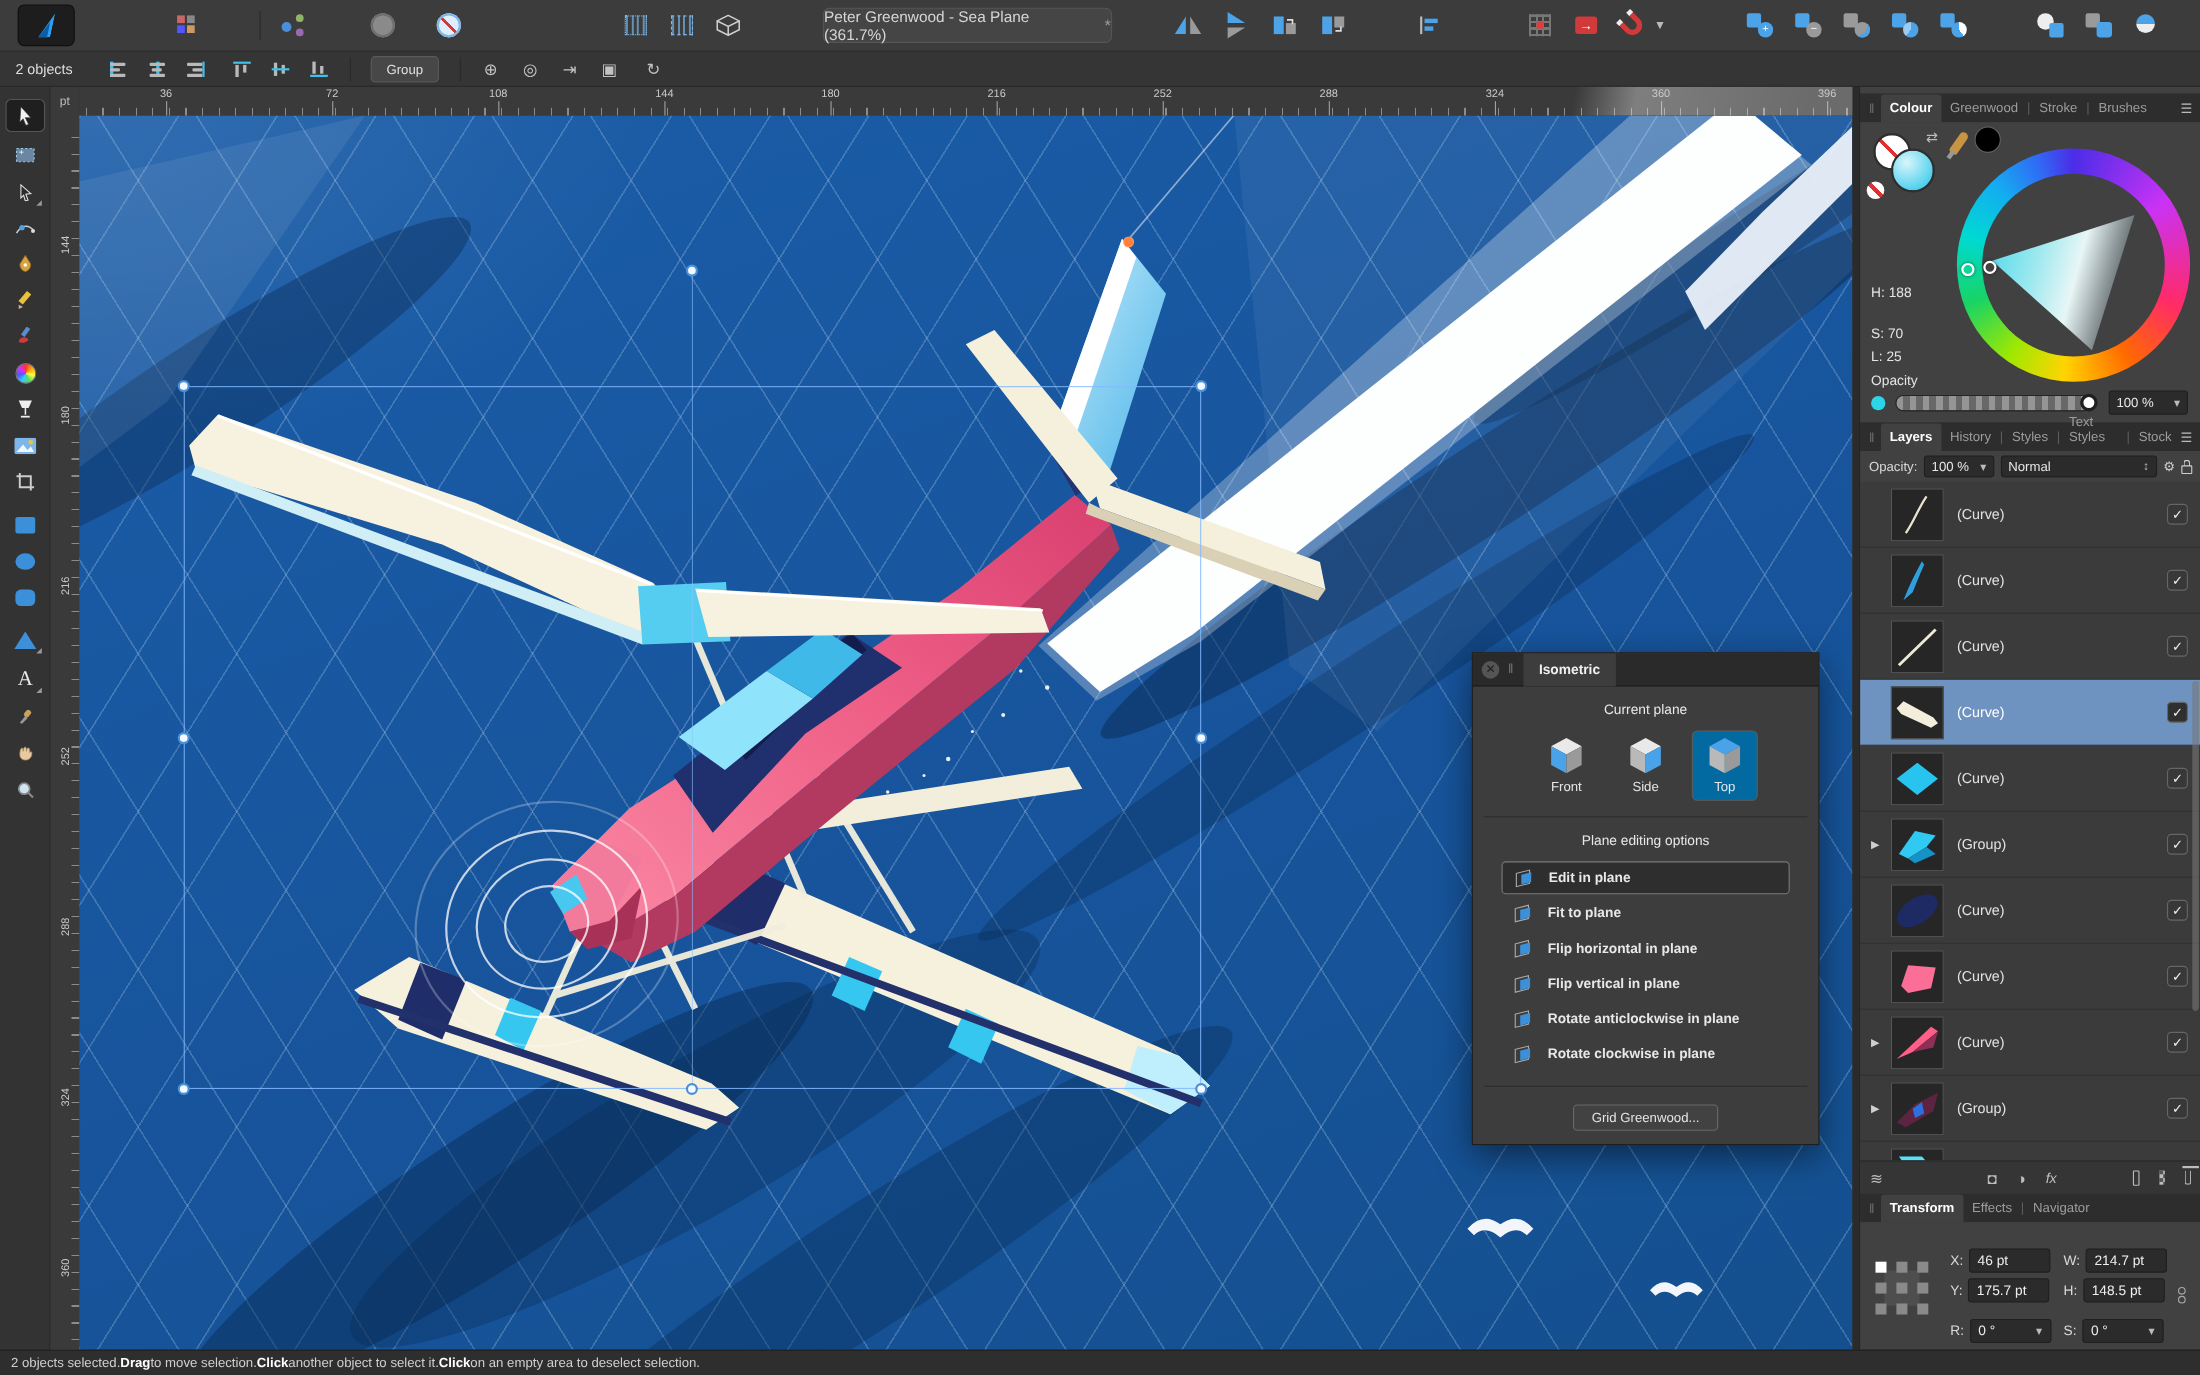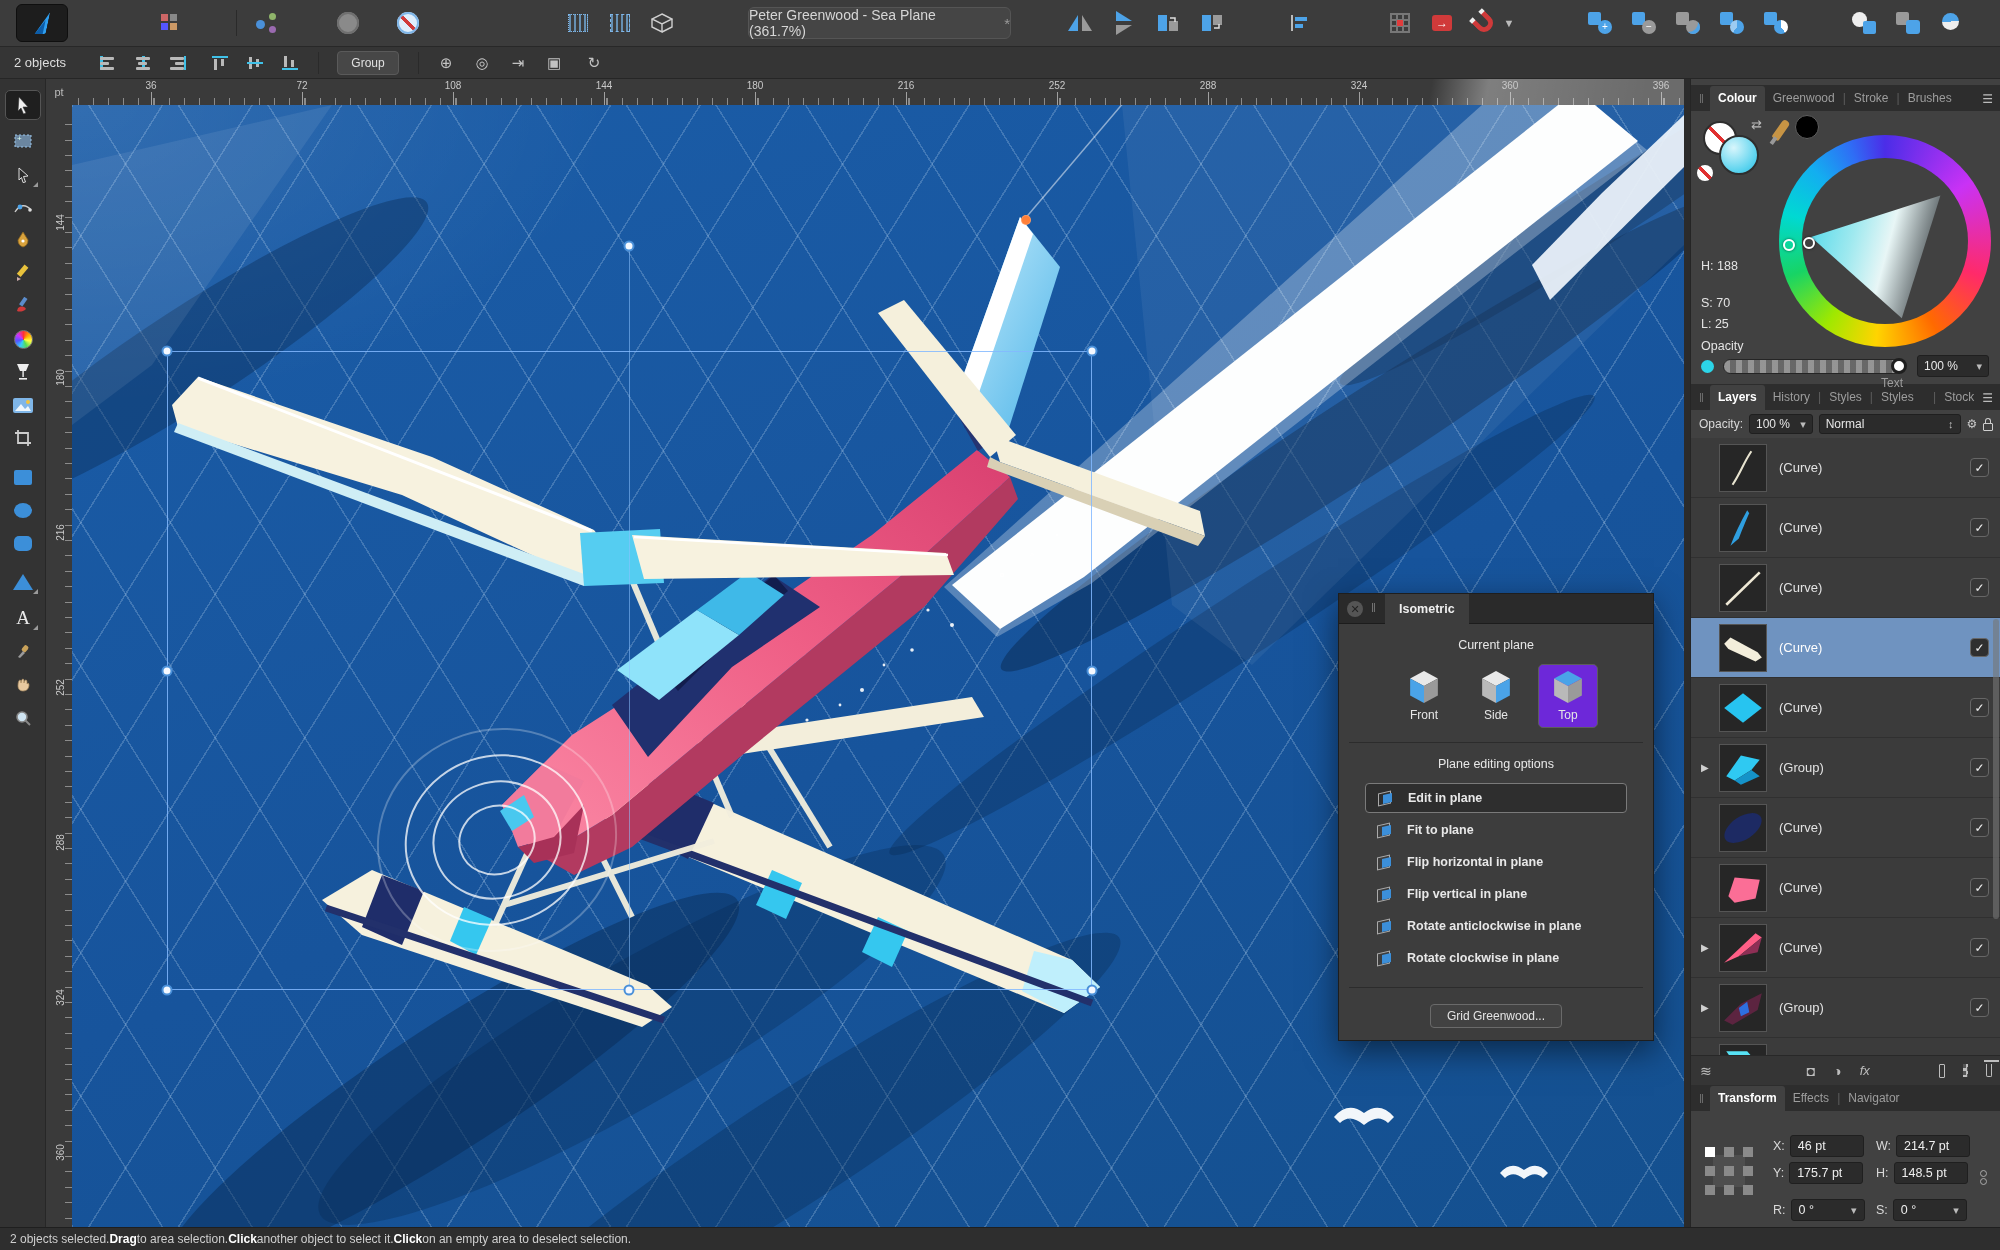--- a/index.html
+++ b/index.html
@@ -84,21 +84,21 @@
 
   
   .iso { position:absolute; left:1266px; top:488px; width:316px; height:448px; background:#3d3d3d; border:1px solid #1e1e1e; box-shadow:0 10px 30px rgba(0,0,0,.5); z-index:6; }
   .iso-titlebar { position:relative; height:30px; background:#2a2a2a; border-bottom:1px solid #1c1c1c; }
   .iso-close { position:absolute; left:8px; top:7px; width:16px; height:16px; border-radius:50%; background:#555; color:#222; font-size:11px; line-height:16px; text-align:center; }
   .iso-grip { position:absolute; left:32px; top:7px; color:#777; font-size:12px; }
   .iso-tab { position:absolute; left:46px; top:0; height:30px; padding:0 14px; background:#3d3d3d; color:#efefef; font-size:12.5px; font-weight:bold; display:flex; align-items:center; }
   .iso-h { text-align:center; color:#e8e8e8; font-size:12.5px; margin-top:14px; }
   .iso-cubes { display:flex; justify-content:center; gap:12px; margin-top:12px; }
   .cube-btn { width:60px; height:64px; display:flex; flex-direction:column; align-items:center; justify-content:center; gap:5px; border-radius:5px; border:1px solid transparent; }
-  .cube-btn.selected { background:#6d28d9; border:1px solid #5d5d5d; }
+  .cube-btn.selected { background:#0369a1; border:1px solid #5d5d5d; }
   .cube-btn .lbl { color:#e6e6e6; font-size:12px; }
   .iso-sep { height:1px; background:#2c2c2c; margin:14px 10px 0 10px; }
   .iso-opts { margin-top:12px;font-weight:bold; }
   .iso-opt { position:relative; height:30px; margin:2px 26px; display:flex; align-items:center; gap:12px; color:#e8e8e8; font-size:12.5px; padding-left:10px; }
   .iso-opt.highlighted { background:#2e2e2e; border:1px solid #7a7a7a; border-radius:4px; }
   .opt-ic { width:20px; height:18px; position:relative; flex:none; }
   .opt-ic .pl { position:absolute; left:2px; top:3px; width:13px; height:13px; border:1.5px solid #aaa; transform:skewY(-14deg); }
   .opt-ic .ac { position:absolute; left:7px; top:5px; width:9px; height:9px; background:#3c8fd9; transform:skewY(-14deg); }
   .grid-settings { display:block; margin:16px auto 0 auto; width:132px; height:24px; background:#424242; border:1px solid #6a6a6a; border-radius:4px; color:#e4e4e4; font-size:12px; text-align:center; line-height:22px; }
 
@@ -948,19 +948,19 @@
             <span>0 °</span>
             <span class="caret">▾</span>
           </span>
         </div>
     </div>
   </div>
 
   <div class="status" id="statusBar">
       <span>2 objects selected. </span>
       <b>Drag</b>
-      <span> to area selection. </span>
+      <span> to move selection. </span>
       <b>Click</b>
       <span> another object to select it. </span>
       <b>Click</b>
       <span> on an empty area to deselect selection.</span>
     </div>
 </div>
 
 </body></html>

